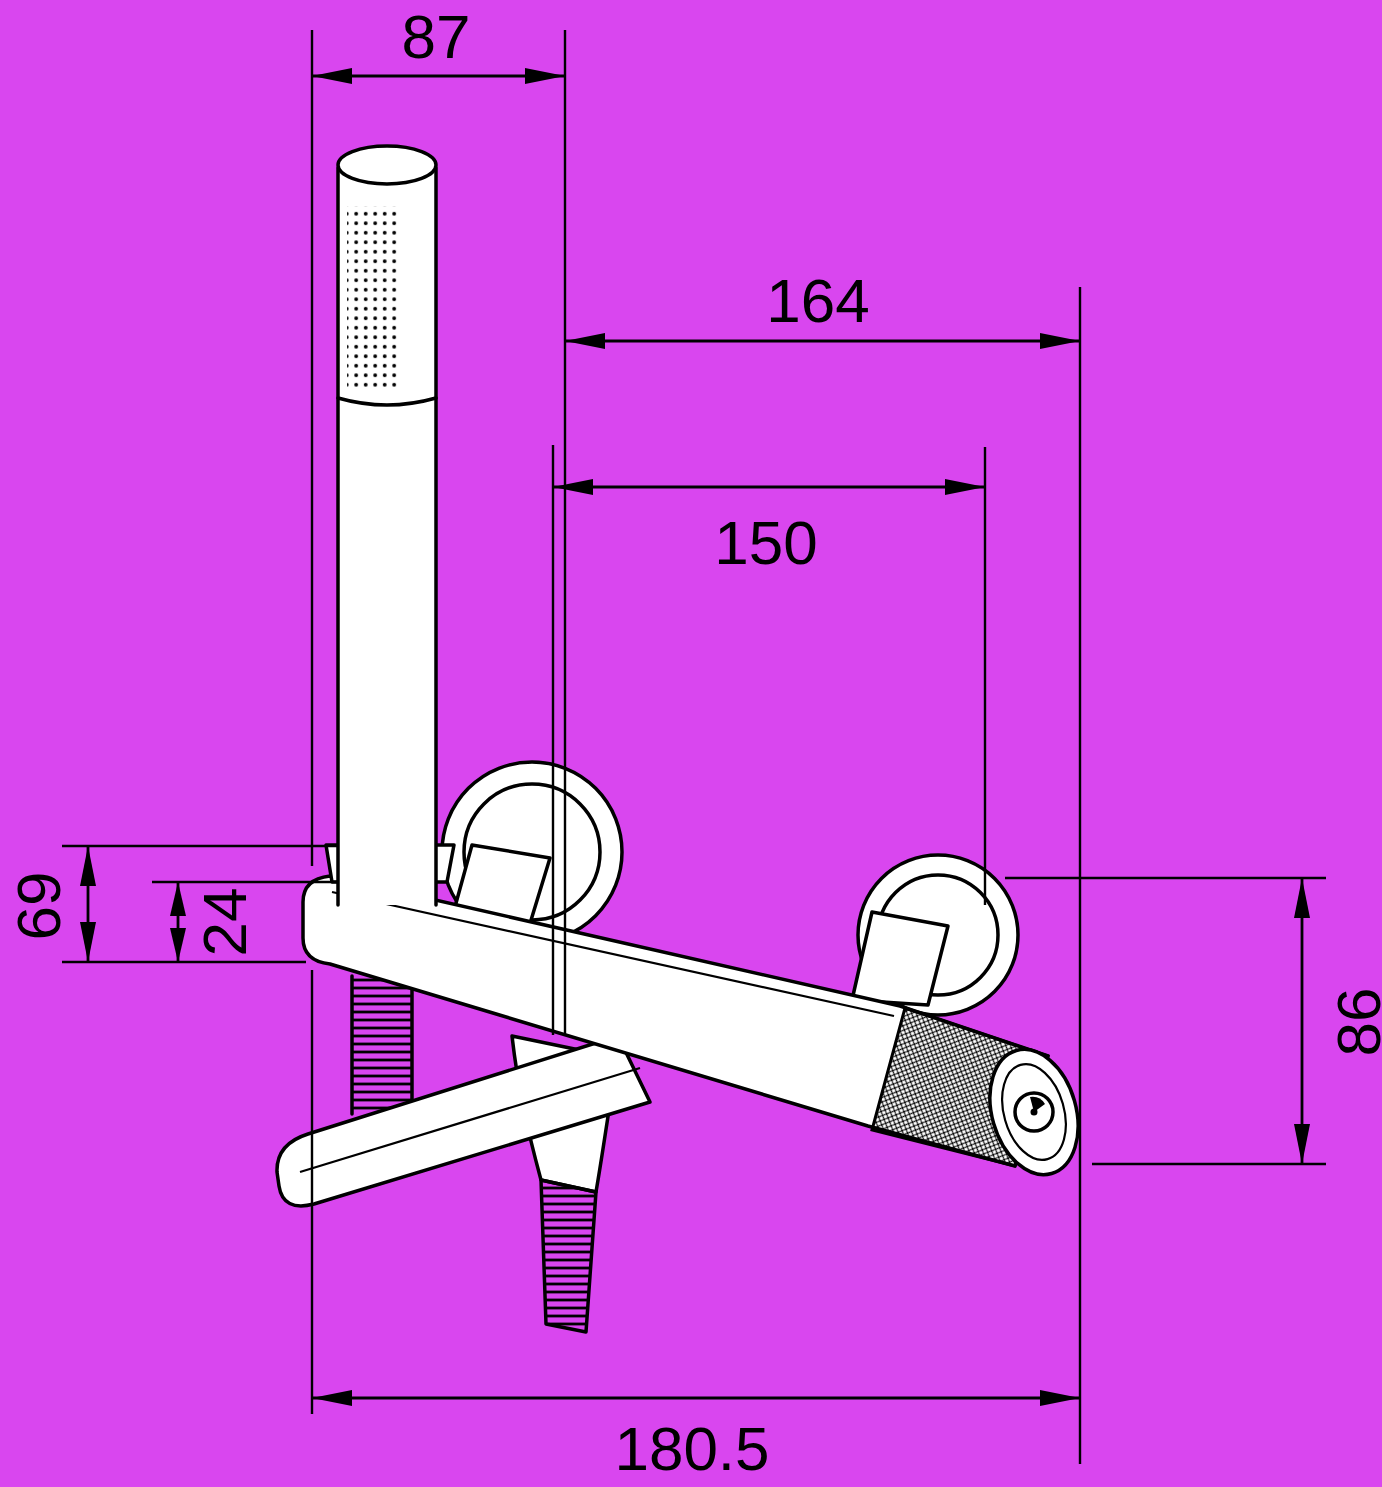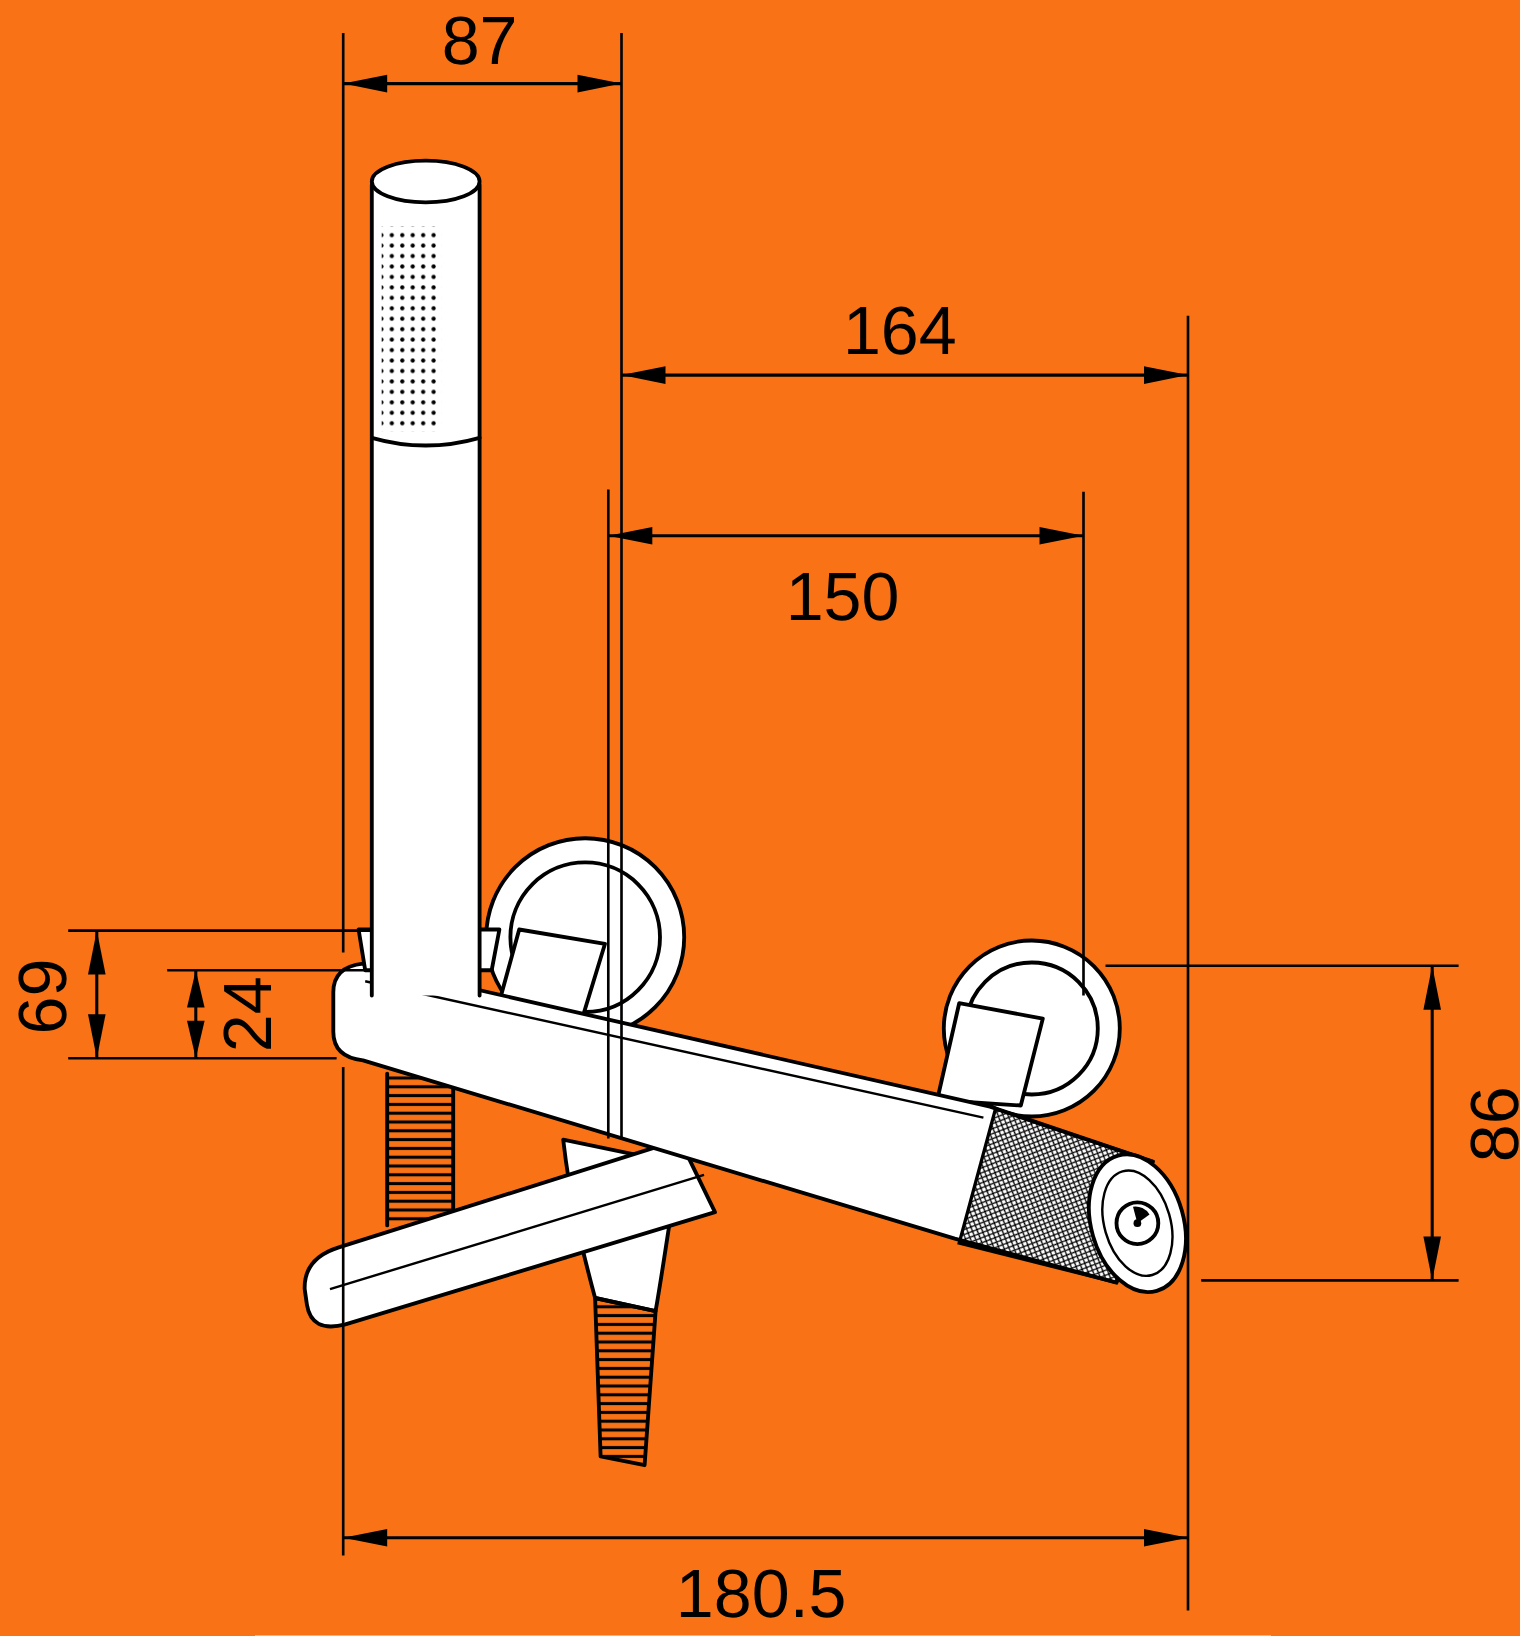--- a/index.html
+++ b/index.html
@@ -1,19 +1,19 @@
 <!DOCTYPE html>
 <html><head>
 <meta charset="utf-8">
 <style>
   html,body{margin:0;padding:0;background:#ffffff;}
   .canvas{
     position:relative;
     width:1382px;height:1487px;
-    background:#f97316;
+    background:#d946ef;
     font-family:"Liberation Sans",sans-serif;
   }
   svg{display:block;width:100%;height:100%;}
   .part{stroke:#000;stroke-width:3.5;fill:none;stroke-linejoin:round;stroke-linecap:round;}
   .part-fill{stroke:#000;stroke-width:3.5;fill:#fff;stroke-linejoin:round;}
   .thin{stroke:#000;stroke-width:2.2;fill:none;}
   .dimline{stroke:#000;stroke-width:2.8;fill:none;}
   .extline{stroke:#000;stroke-width:2.4;fill:none;}
   .arrow{fill:#000;stroke:none;}
   .dim-text{font-family:"Liberation Sans",sans-serif;font-size:62px;fill:#000;}

